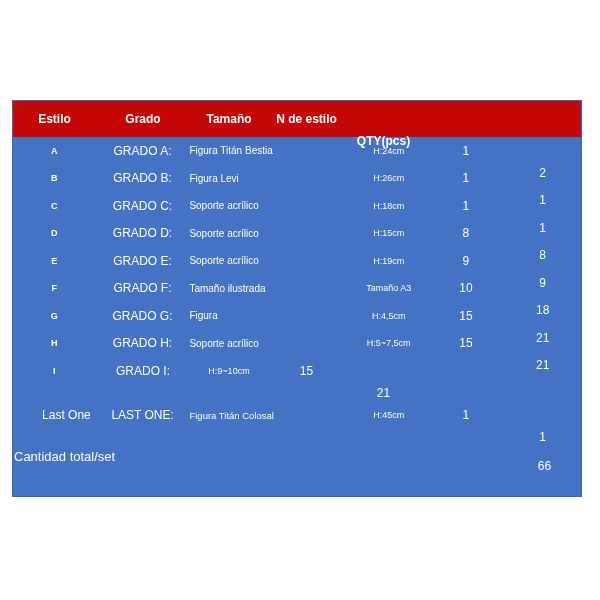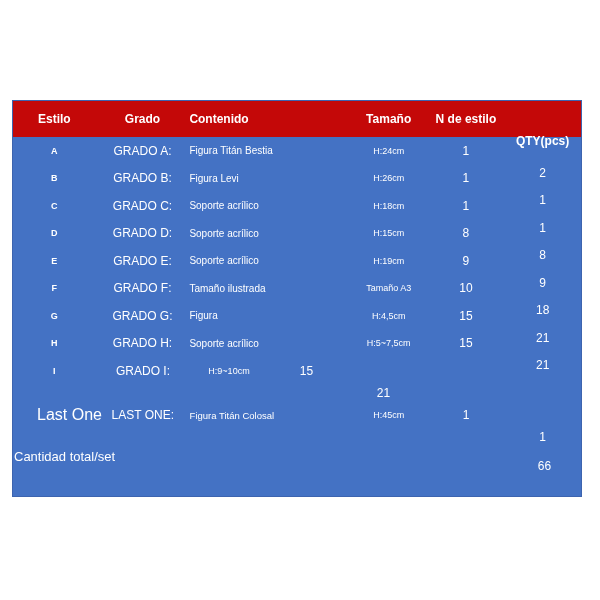--- a/index.html
+++ b/index.html
@@ -38,21 +38,21 @@
   .body-row .col-grado{font-size:12px;}
   .body-row .col-contenido{font-size:10px;}
   .body-row .col-tamano{font-size:9px;}
   .body-row .col-n,
   .body-row .col-qty{font-size:12px;}
   .last-row{
     position:absolute;
     left:0;top:300px;width:100%;
     height:28px;
   }
-  .last-row .col-estilo{font-size:16px;font-weight:400;letter-spacing:0;padding-left:24px;}
+  .last-row .col-estilo{font-size:12px;font-weight:400;letter-spacing:0;padding-left:24px;}
   .last-row .col-grado{font-size:12px;}
   .last-row .col-contenido{font-size:9.5px;}
   .total-label{
     position:absolute;
     left:1px;top:348px;
     font-size:13px;
   }
   .total-qty{
     position:absolute;
     left:493px;top:358px;
@@ -62,21 +62,20 @@
 </style>
 </head>
 <body>
 
 <div class="canvas">
   <div class="panel">
 
     <div class="row header-row">
       <div class="cell col-estilo">Estilo</div>
       <div class="cell col-grado">Grado</div>
-      <div class="cell col-contenido">Contenido</div>
       <div class="cell col-tamano">Tamaño</div>
       <div class="cell col-n">N de estilo</div>
       <div class="cell col-qty">QTY(pcs)</div>
     </div>
 
     <div class="row body-row">
       <div class="cell col-estilo">A</div>
       <div class="cell col-grado">GRADO A:</div>
       <div class="cell col-contenido">Figura Titán Bestia</div>
       <div class="cell col-tamano">H:24cm</div>

